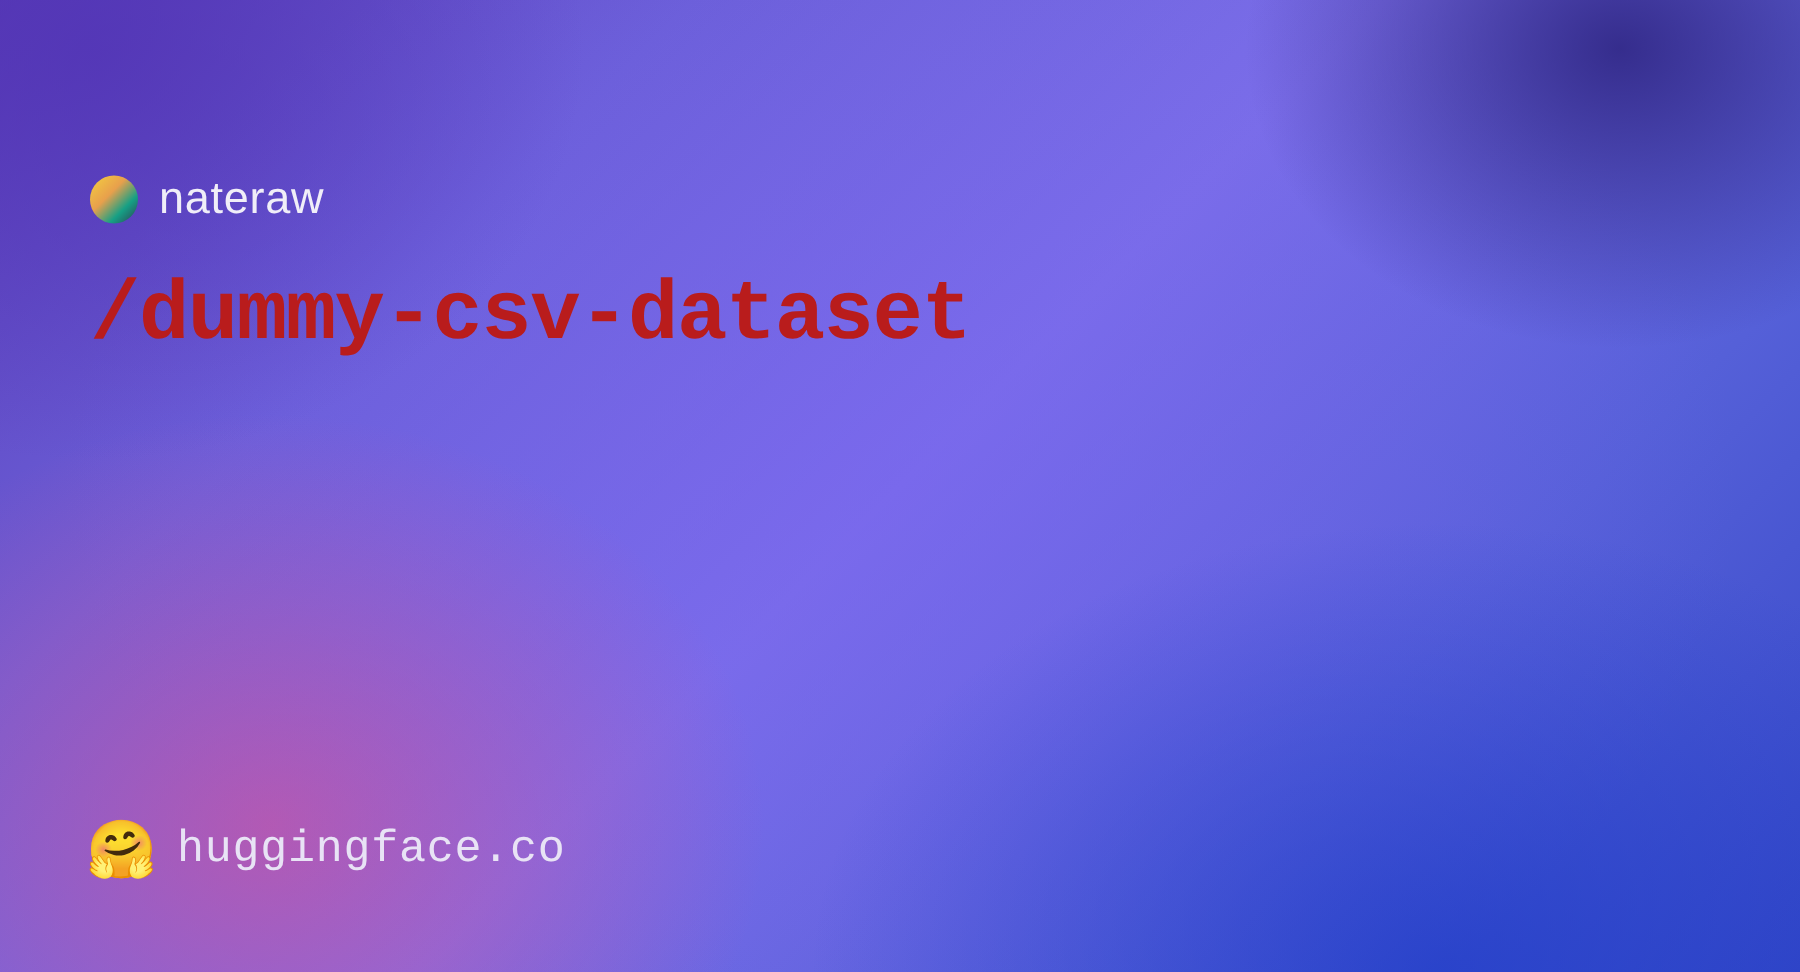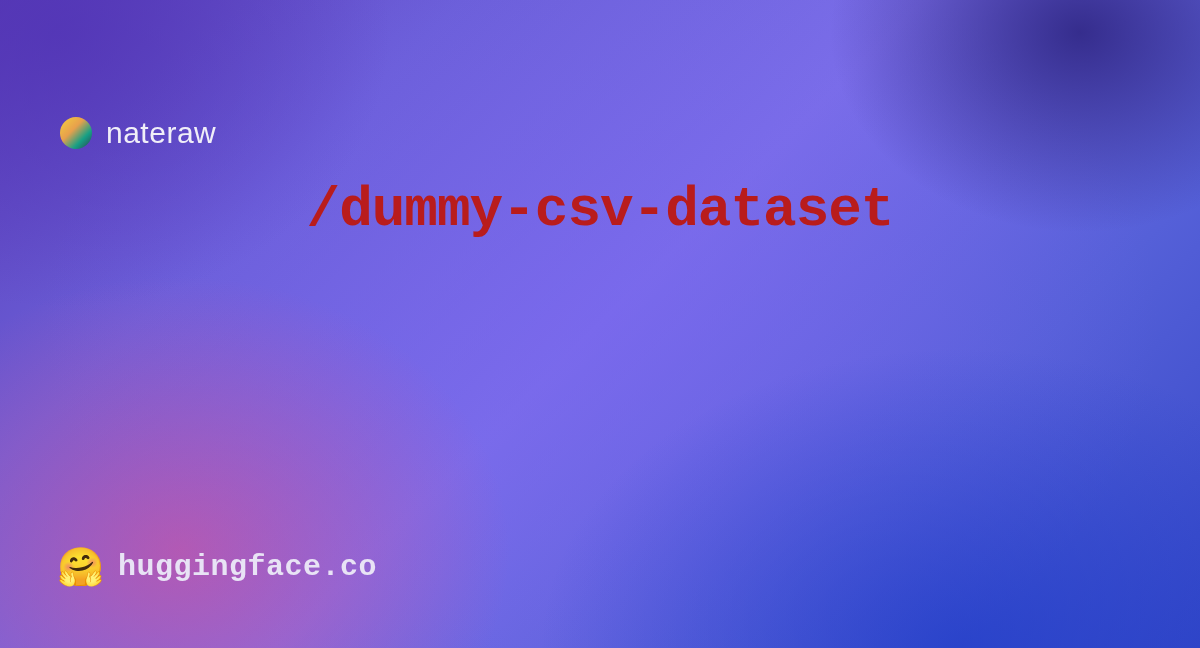--- a/index.html
+++ b/index.html
@@ -23,21 +23,20 @@
         linear-gradient(135deg, #5a3db8 0%, #6b5fd8 25%, #7a6ee8 50%, #5560d8 75%, #3548c8 100%);
     }
     
     .card {
       width: 1200px;
       height: 648px;
       position: relative;
       padding: 60px 60px 40px 60px;
       display: flex;
       flex-direction: column;
-      text-align: center;
     }
     
     .user-row {
       display: flex;
       align-items: center;
       gap: 14px;
       margin-top: 56px;
     }
     
     .avatar {
@@ -82,21 +81,21 @@
       display: flex;
       align-items: center;
       justify-content: center;
       font-size: 38px;
       line-height: 1;
     }
     
     .domain {
       color: #e8e3f5;
       font-size: 30px;
-      font-weight: 700;
+      font-weight: 400;
       font-family: 'SF Mono', 'Monaco', 'Consolas', 'Courier New', monospace;
       letter-spacing: 0.5px;
     }
   </style>
 </head>
 <body>
 
 <div class="card">
   <div class="user-row">
     <div class="avatar"></div>

